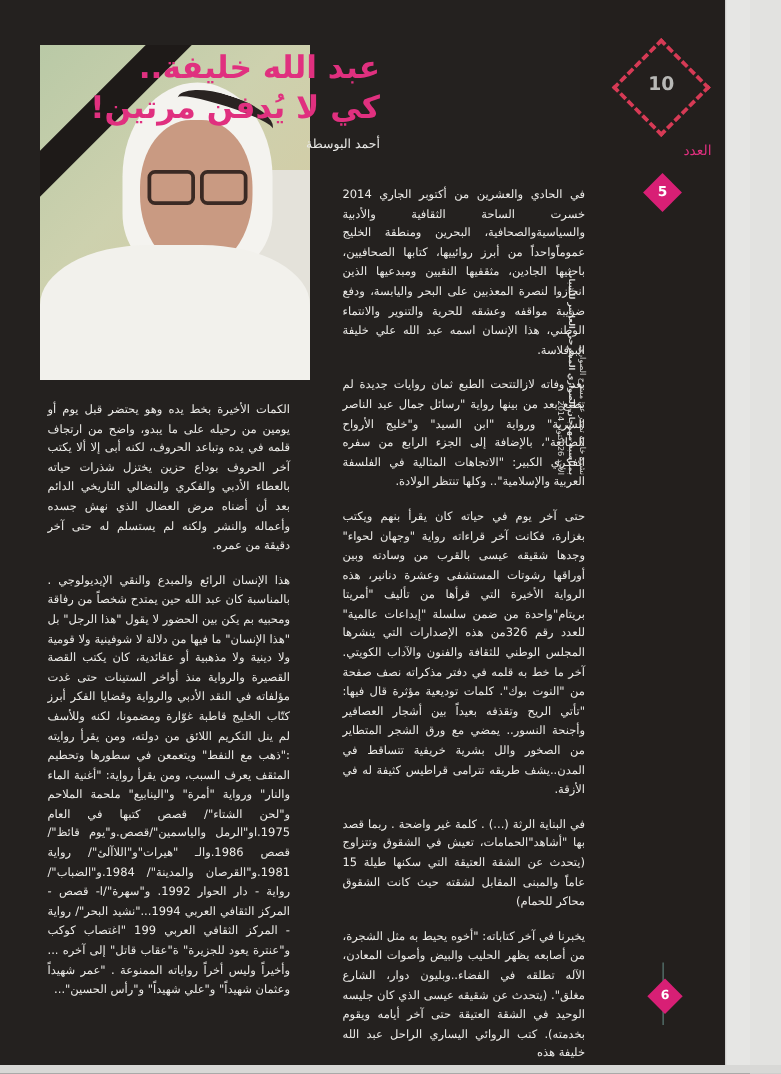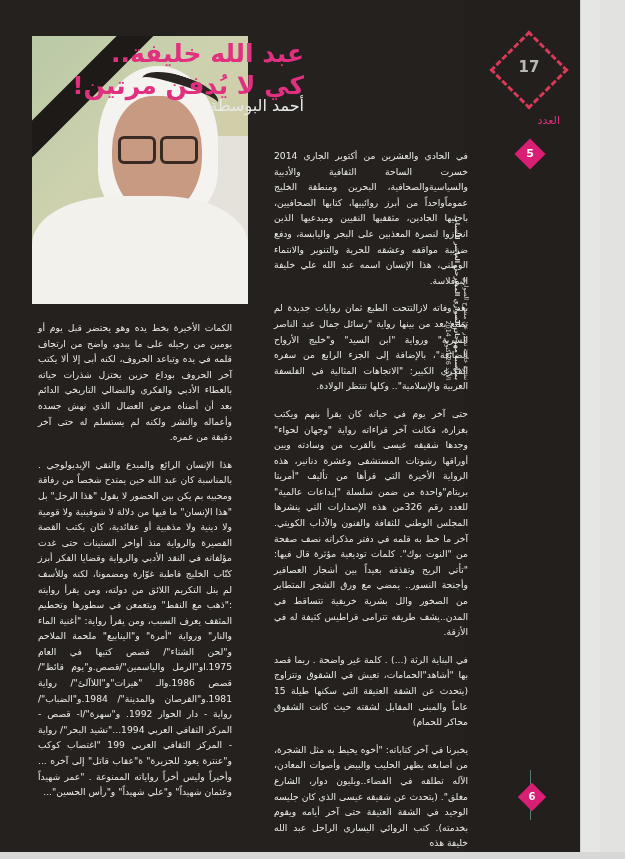--- a/index.html
+++ b/index.html
@@ -68,38 +68,38 @@
     }
 
     
     .headline {
       position: absolute; right: 160px; top: 38px; width: 260px;
       direction: rtl; text-align: right;
       color: #e0307f; font-weight: bold; font-size: 25px; line-height: 32px;
       font-family: "DejaVu Sans", sans-serif;
     }
     .author {
-      position: absolute; right: 160px; top: 96px;
-      direction: rtl; color: #e8e8e6; font-size: 16px;
+      position: absolute; right: 160px; top: 110px;
+      direction: rtl; color: #e8e8e6; font-size: 10px;
     }
     
     .logo {
       position: absolute; left: 487px; top: 28px; width: 84px; height: 84px;
     }
     .logo .diamond {
       position: absolute; left: 14px; top: 14px; width: 56px; height: 56px;
       border: 3px dashed #d63a55; transform: rotate(45deg);
       box-sizing: border-box;
     }
     .logo .num {
       position: absolute; left: 0; top: 30px; width: 84px; text-align: center;
       color: #b8b8b6; font-weight: bold; font-size: 15px;
     }
     .issue-label {
-      position: absolute; left: 520px; top: 114px; width: 40px; text-align: right;
+      position: absolute; left: 538px; top: 114px; width: 40px; text-align: center;
       color: #e0307f; font-size: 11px; direction: rtl;
     }
     .issue-badge {
       position: absolute; left: 519px; top: 143px; width: 22px; height: 22px;
       background: #d81f75; transform: rotate(45deg);
     }
     .issue-badge-num {
       position: absolute; left: 519px; top: 144px; width: 22px; text-align: center;
       color: #fff; font-weight: bold; font-size: 11px; line-height: 20px;
     }
@@ -151,21 +151,21 @@
   </div>
 
   <div class="headline">
     <div>عبد الله خليفة..</div>
     <div>كي لا يُدفن مرتين!</div>
   </div>
   <div class="author">أحمد البوسطة</div>
 
   <div class="logo">
     <div class="diamond"></div>
-    <div class="num">17</div>
+    <div class="num">10</div>
   </div>
 
   <div class="issue-label">العدد</div>
   <div class="issue-badge"></div>
   <div class="issue-badge-num">5</div>
 
   <div class="side-note">
     <div>نشرة خاصة تصدر عن مسرح الصواري</div>
     <div class="bold">بمناسبة مهرجان الصواري المسرحي العاشر للشباب</div>
     <div>الأحد 26 أكتوبر 2014</div>

